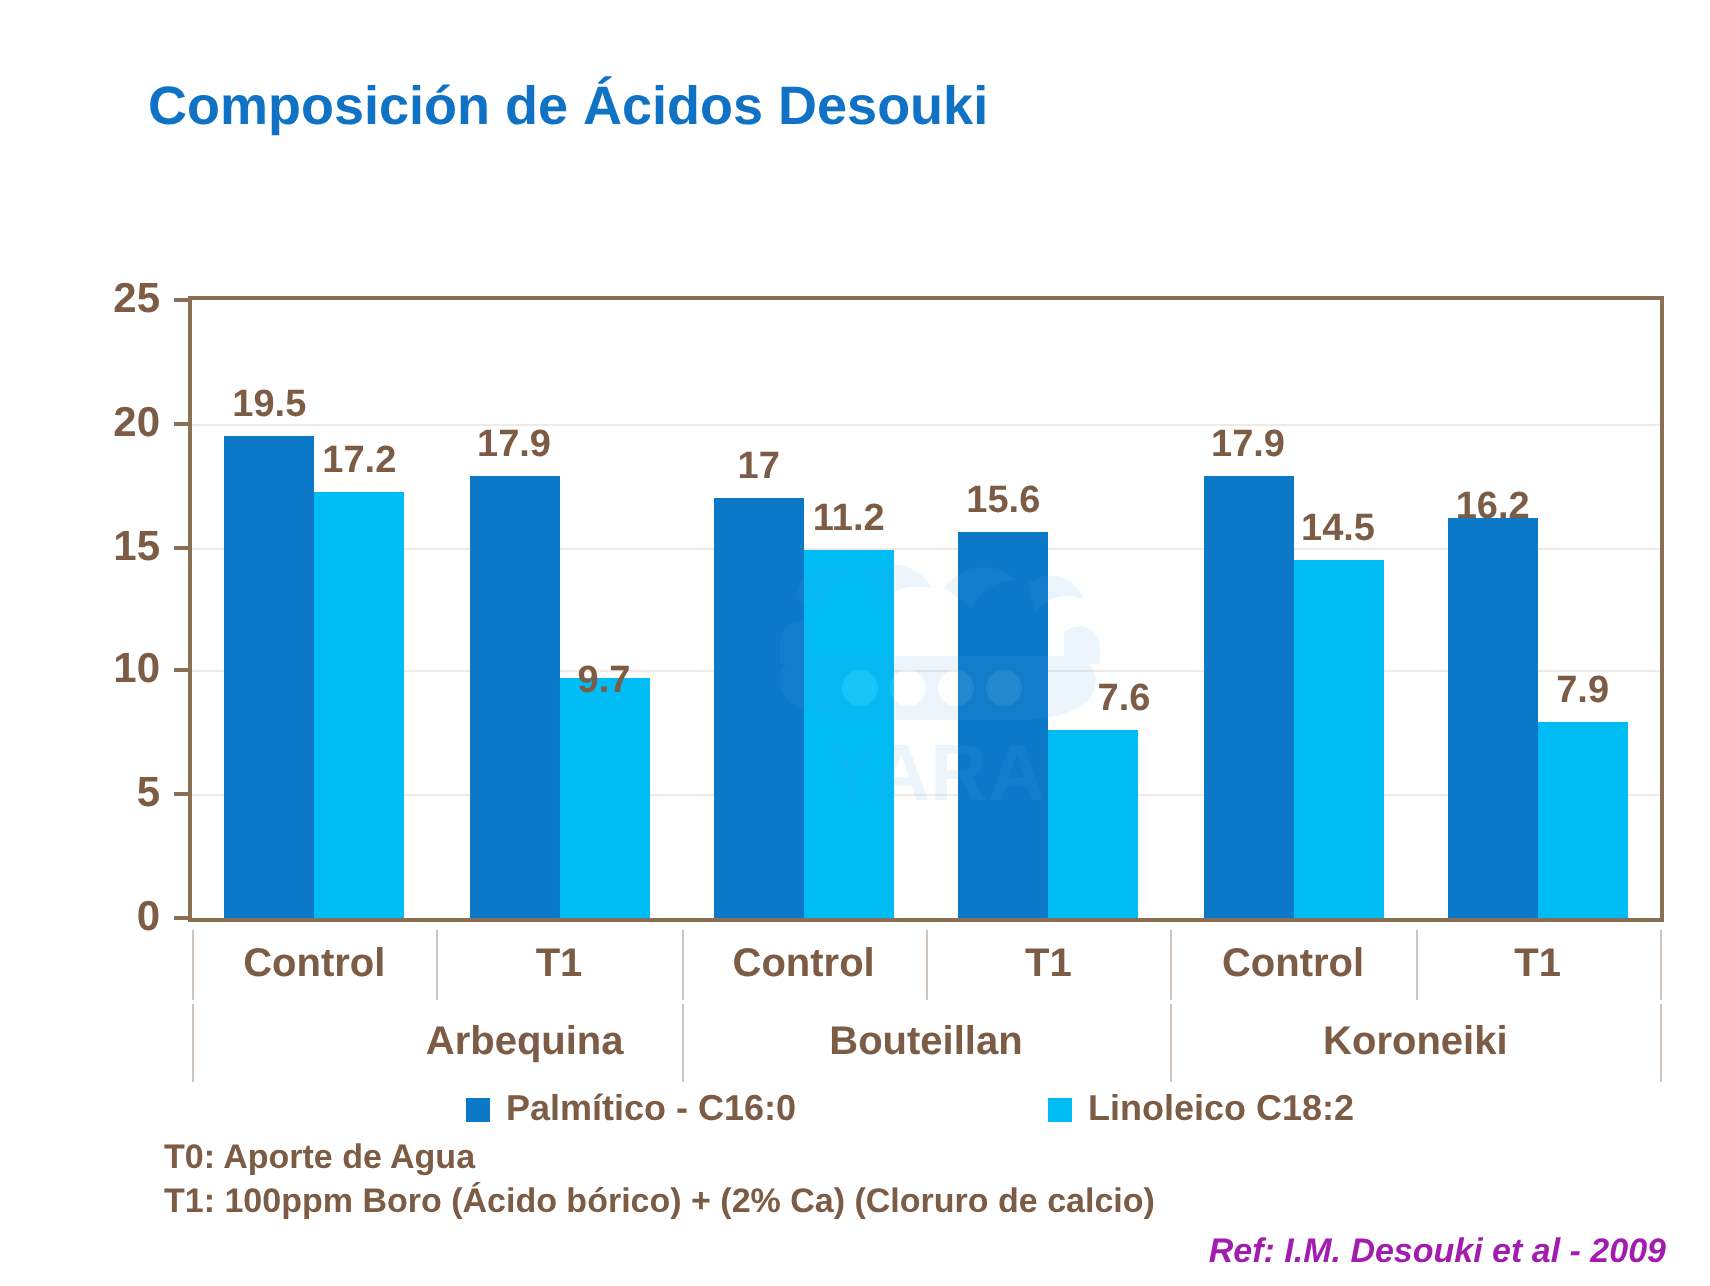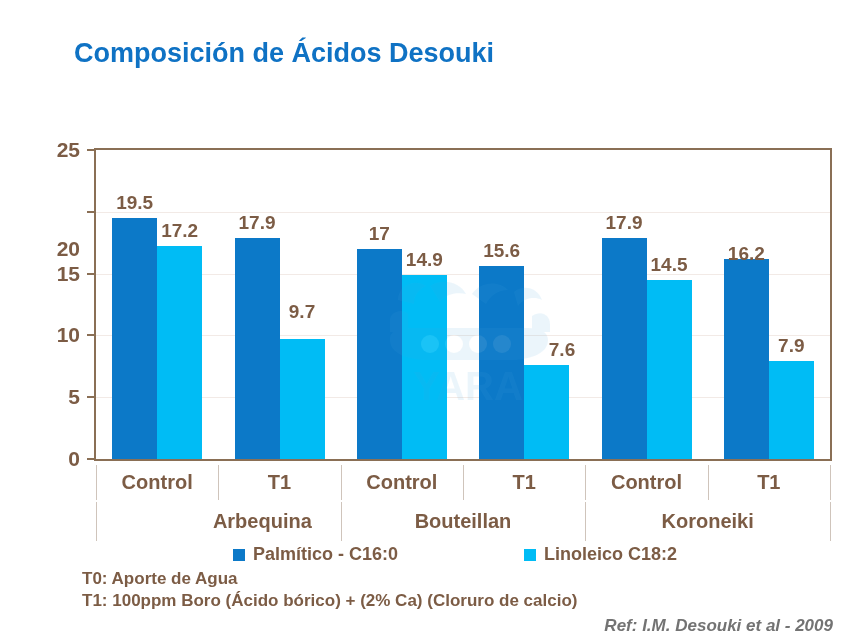--- a/index.html
+++ b/index.html
@@ -184,39 +184,39 @@
   }
   #footnotes div { white-space: nowrap; }
 
   #reference {
     position: absolute;
     right: 22px;
     top: 616px;
     font-size: 17px;
     font-weight: bold;
     font-style: italic;
-    color: #737373;
+    color: #a21caf;
     white-space: nowrap;
   }
 </style>
 </head>
 <body>
 
 <div id="chart-title">Composición de Ácidos Desouki</div>
 
 <div id="y-axis">
     <div class="y-label" style="top: 311px;">0</div>
     <div class="y-tick" style="top: 311px;"></div>
     <div class="y-label" style="top: 249.2px;">5</div>
     <div class="y-tick" style="top: 249.2px;"></div>
     <div class="y-label" style="top: 187.4px;">10</div>
     <div class="y-tick" style="top: 187.4px;"></div>
     <div class="y-label" style="top: 125.6px;">15</div>
     <div class="y-tick" style="top: 125.6px;"></div>
-    <div class="y-label" style="top: 63.8px; margin-top: 37px;">20</div>
+    <div class="y-label" style="top: 63.8px;">20</div>
     <div class="y-tick" style="top: 63.8px;"></div>
     <div class="y-label" style="top: 2px;">25</div>
     <div class="y-tick" style="top: 2px;"></div>
   </div>
 
 <div id="plot-area">
   <div id="plot-inner">
       <div class="gridline" style="top: 247.2px;"></div>
       <div class="gridline" style="top: 185.4px;"></div>
       <div class="gridline" style="top: 123.6px;"></div>
@@ -229,23 +229,23 @@
       <div class="bar-label" style="left: 283.333px; top: 72.88px;">17</div>
       <div class="bar s0" style="left: 383.167px; width: 45px; height: 192.816px; background: rgb(12, 121, 200);"></div>
       <div class="bar-label" style="left: 405.667px; top: 90.184px;">15.6</div>
       <div class="bar s0" style="left: 505.5px; width: 45px; height: 221.244px; background: rgb(12, 121, 200);"></div>
       <div class="bar-label" style="left: 528px; top: 61.756px;">17.9</div>
       <div class="bar s0" style="left: 627.833px; width: 45px; height: 200.232px; background: rgb(12, 121, 200);"></div>
       <div class="bar-label" style="left: 650.333px; top: 93px;">16.2</div>
       <div class="bar s1" style="left: 61.1667px; width: 45px; height: 212.592px; background: rgb(0, 188, 245);"></div>
       <div class="bar-label" style="left: 83.6667px; top: 70.408px;">17.2</div>
       <div class="bar s1" style="left: 183.5px; width: 45px; height: 119.892px; background: rgb(0, 188, 245);"></div>
-      <div class="bar-label" style="left: 206px; top: 151px;">9.7</div>
+      <div class="bar-label" style="left: 206px; top: 180px;">9.7</div>
       <div class="bar s1" style="left: 305.833px; width: 45px; height: 184.164px; background: rgb(0, 188, 245);"></div>
-      <div class="bar-label" style="left: 328.333px; top: 98.836px;">14.9</div>
+      <div class="bar-label" style="left: 328.333px; top: 98.836px;">11.2</div>
       <div class="bar s1" style="left: 428.167px; width: 45px; height: 93.936px; background: rgb(0, 188, 245);"></div>
       <div class="bar-label" style="left: 466px; top: 189.064px;">7.6</div>
       <div class="bar s1" style="left: 550.5px; width: 45px; height: 179.22px; background: rgb(0, 188, 245);"></div>
       <div class="bar-label" style="left: 573px; top: 103.78px;">14.5</div>
       <div class="bar s1" style="left: 672.833px; width: 45px; height: 97.644px; background: rgb(0, 188, 245);"></div>
       <div class="bar-label" style="left: 695.333px; top: 185.356px;">7.9</div>
     </div>
 </div>
 
 <div id="watermark">

